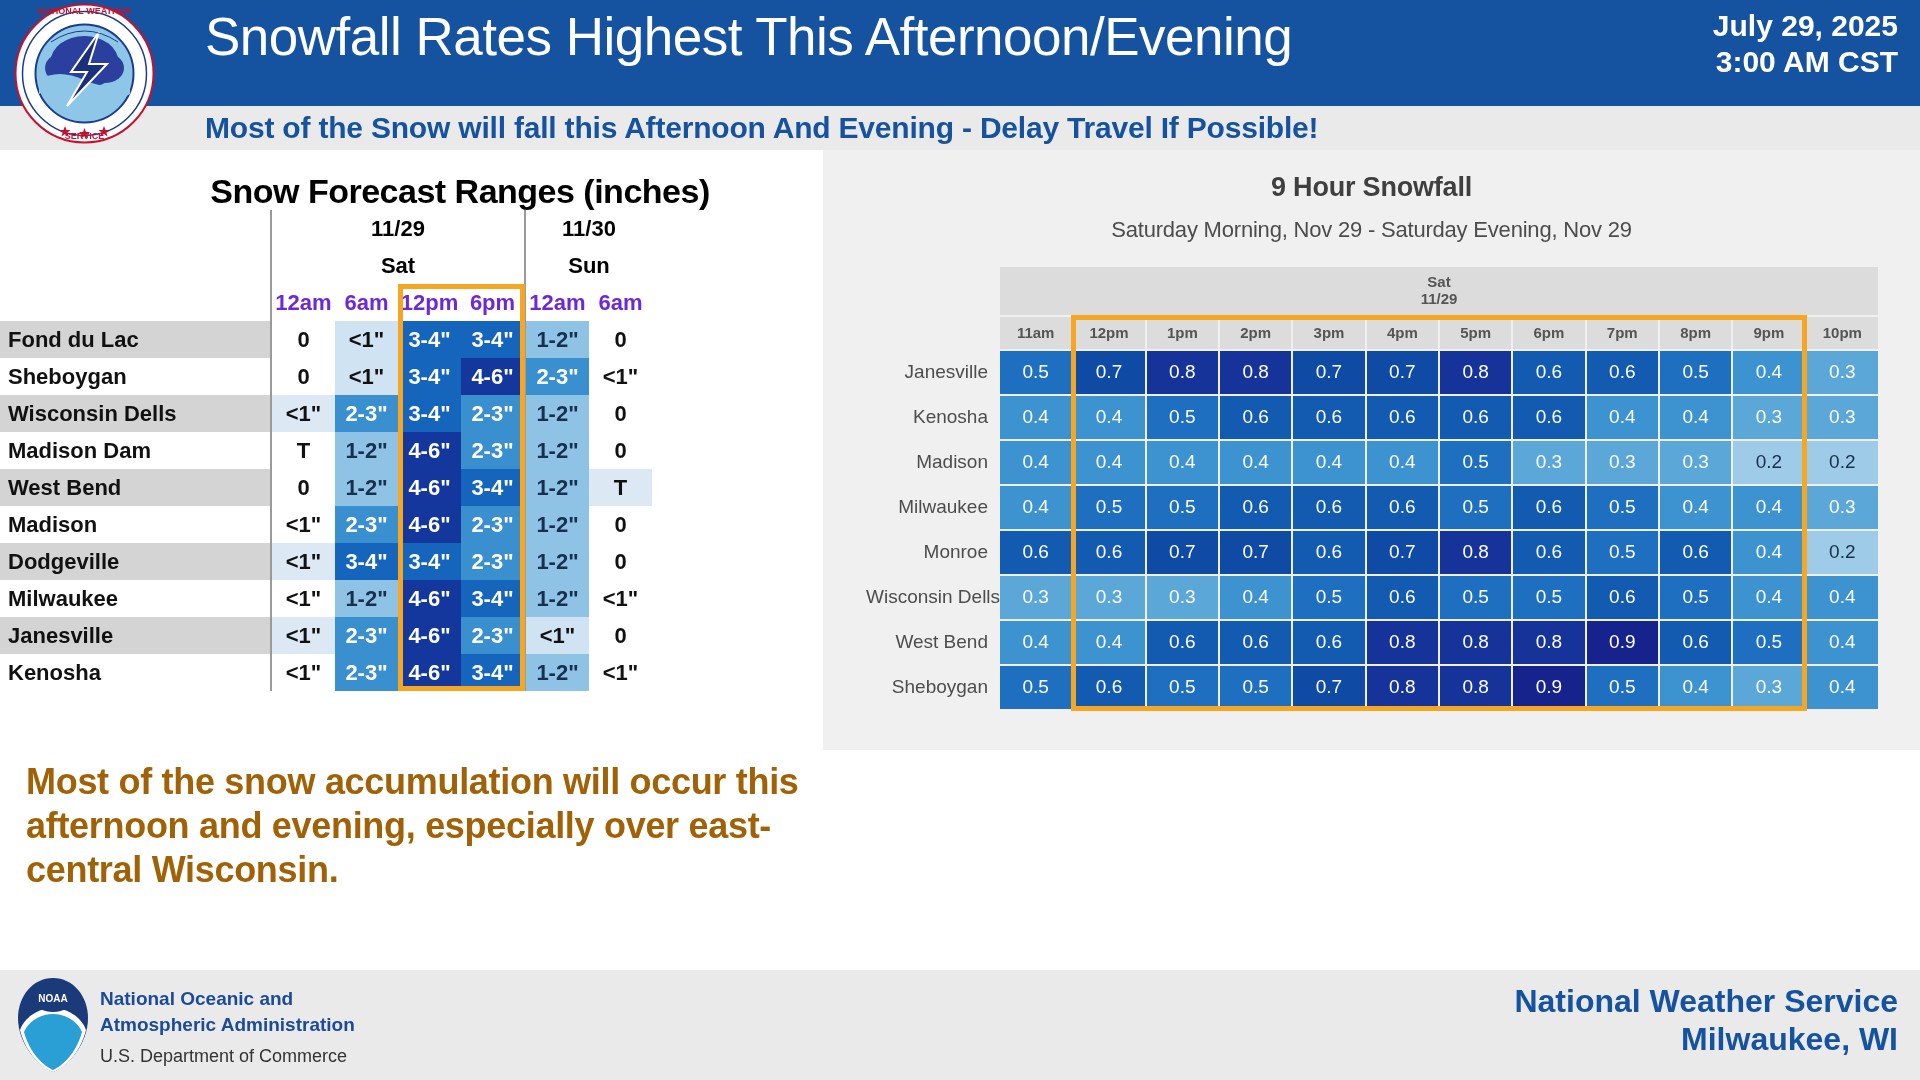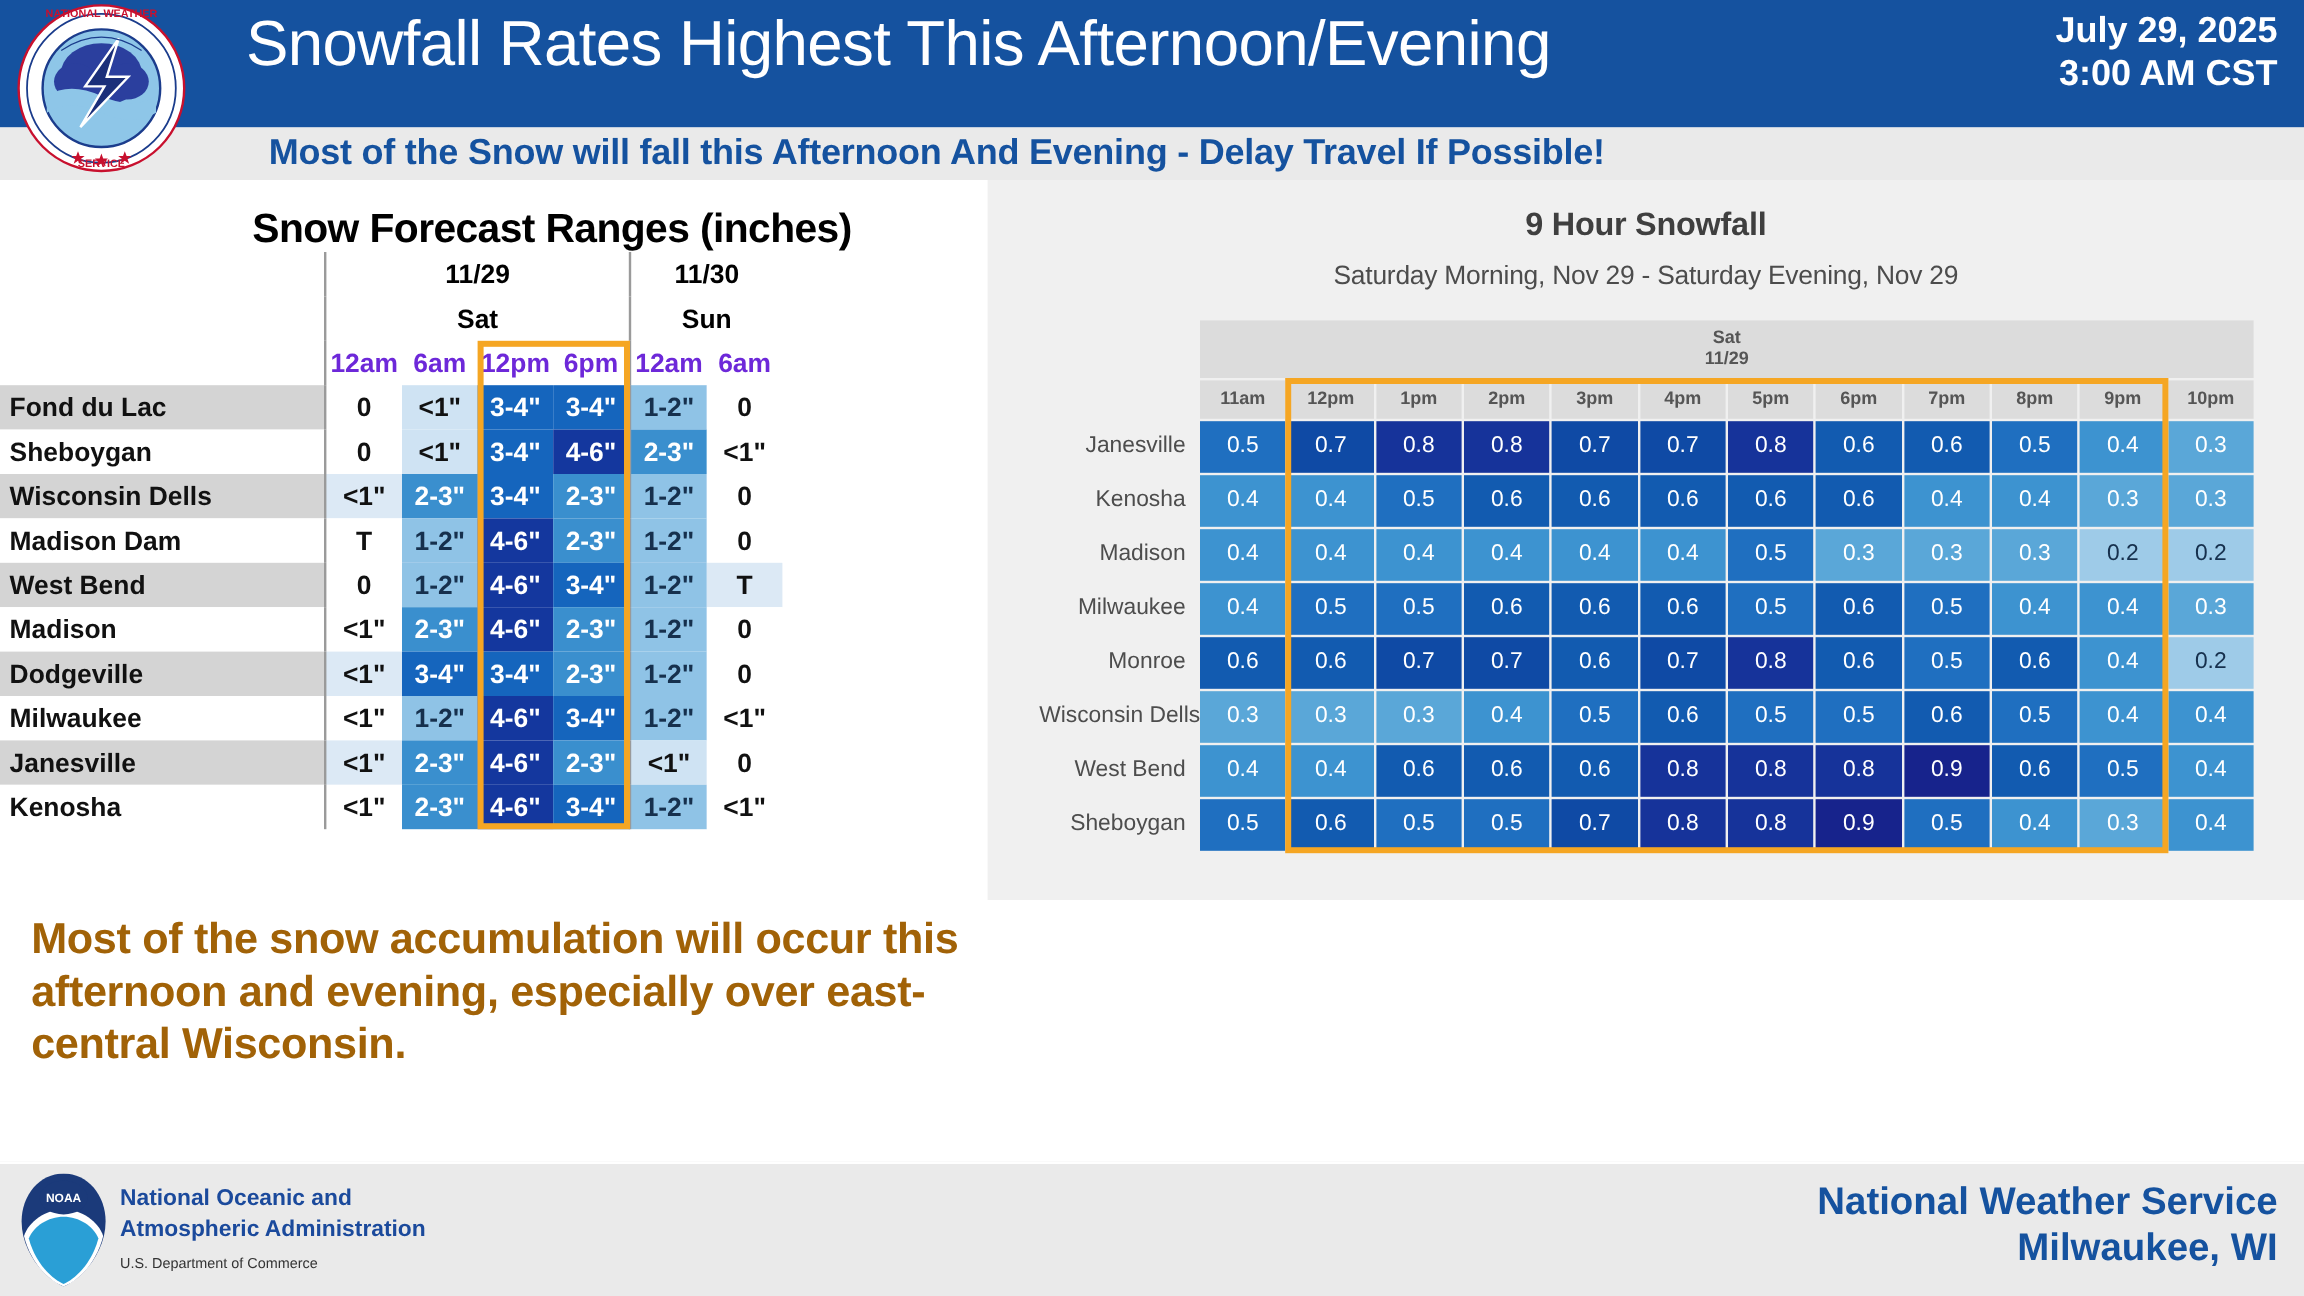--- a/index.html
+++ b/index.html
@@ -53,21 +53,20 @@
     height: 143px;
     z-index: 20;
   }
 
   
   .subheader {
     height: 44px;
     background: #eaeaea;
     display: flex;
     align-items: center;
-    padding-left: 19px;
   }
   .subheader-text {
     margin-left: 205px;
     color: #15529f;
     font-size: 30px;
     font-weight: bold;
     letter-spacing: -0.2px;
     white-space: nowrap;
   }
 
@@ -259,21 +258,21 @@
     color: #1b4a9c;
     font-size: 19px;
     font-weight: bold;
     line-height: 1.35;
   }
   .noaa-sub {
     position: absolute;
     left: 100px;
     top: 76px;
     color: #333333;
-    font-size: 12px;
+    font-size: 18px;
   }
   .nws-footer {
     position: absolute;
     right: 22px;
     top: 12px;
     text-align: right;
     color: #15529f;
     font-size: 32px;
     font-weight: bold;
     line-height: 1.2;

